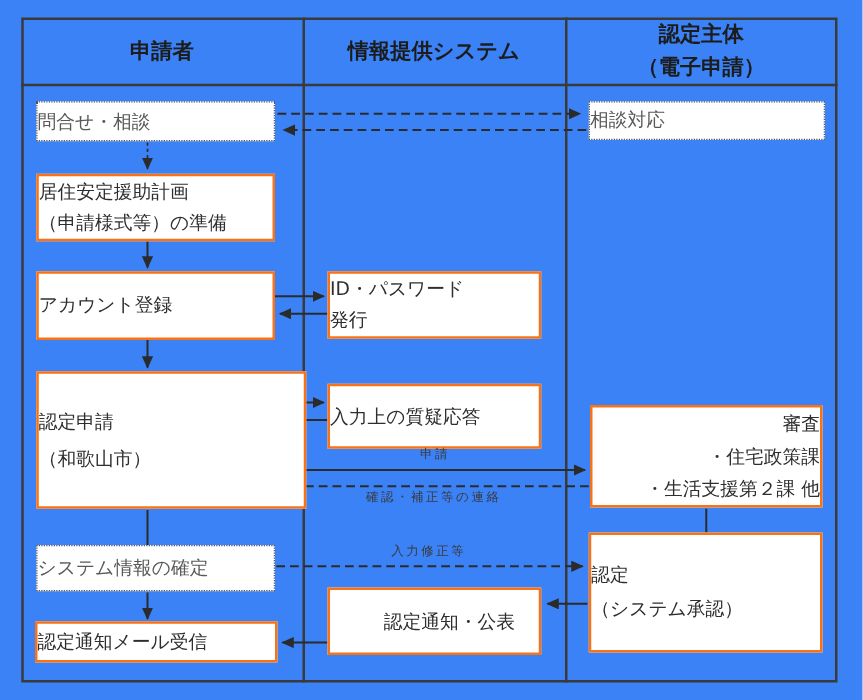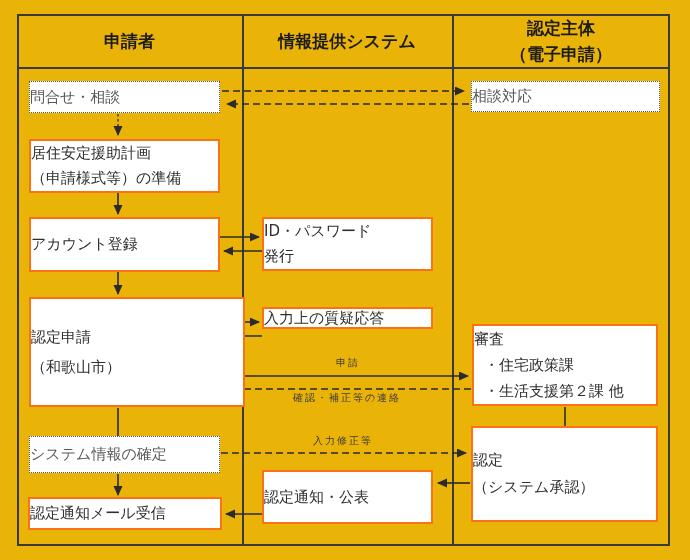--- a/index.html
+++ b/index.html
@@ -1,32 +1,32 @@
 <!DOCTYPE html>
 <html><head>
 <meta charset="utf-8">
 <style>
   html,body{margin:0;padding:0;background:#ffffff;}
-  .stage{position:relative;width:690px;height:560px;background:#eab308;
+  .stage{position:relative;width:690px;height:560px;background:#3b82f6;
          font-family:"DejaVu Sans","Liberation Sans",sans-serif;overflow:hidden;}
   .frame{position:absolute;left:17px;top:14px;width:653px;height:532px;
          border:2px solid #3a3a3a;box-sizing:border-box;}
   .vline{position:absolute;top:14px;height:532px;width:2px;background:#3a3a3a;}
   .hline{position:absolute;left:17px;top:67px;width:653px;height:2px;background:#3a3a3a;}
   .hdr{position:absolute;top:14px;height:53px;display:flex;flex-direction:column;
        justify-content:center;align-items:center;font-weight:bold;font-size:17px;
        color:#1c1c1c;line-height:26px;white-space:nowrap;}
   .box{position:absolute;box-sizing:border-box;background:#fff;display:flex;
        flex-direction:column;justify-content:center;align-items:flex-start;
        font-size:15px;color:#2e2e2e;line-height:25px;text-align:center;white-space:nowrap;}
   .solid{border:2px solid #f97316;}
   .dotted{border:1px dotted #555;color:#595959;}
   .box.tall{line-height:30px;}
   .box.mid{line-height:27px;}
-  .review{align-items:flex-start;text-align:left;line-height:26px;padding:1px 0;}
+  .review{align-items:flex-end;text-align:left;line-height:26px;padding:1px 0;}
   .review .ttl{text-align:center;}
   .review .itm{padding-left:10px;}
   .edge-label{position:absolute;font-size:10px;color:#3a3a3a;text-align:center;
               letter-spacing:2px;white-space:nowrap;}
   svg.arrows{position:absolute;left:0;top:0;pointer-events:none;}
 </style>
 </head>
 <body>
 
 <div class="stage">
@@ -101,24 +101,24 @@
     <span>システム情報の確定</span>
   </div>
   <div class="box solid" style="left:28px;top:497px;width:194px;height:33px;">
     <span>認定通知メール受信</span>
   </div>
 
   <div class="box solid" style="left:262px;top:217px;width:171px;height:54px;">
     <span>ID・パスワード</span>
     <span>発行</span>
   </div>
-  <div class="box solid" style="left:262px;top:307px;width:171px;height:22px;">
+  <div class="box solid" style="left:262px;top:307px;width:171px;height:52px;">
     <span>入力上の質疑応答</span>
   </div>
-  <div class="box solid" style="left:262px;top:470px;width:171px;height:54px;">
+  <div class="box solid" style="left:262px;top:470px;width:171px;height:54px;padding-left:43px;">
     <span>認定通知・公表</span>
   </div>
 
   <div class="box dotted" style="left:471px;top:81px;width:189px;height:31px;">
     <span>相談対応</span>
   </div>
   <div class="box solid review" style="left:472px;top:324px;width:186px;height:82px;">
     <span class="ttl">審査</span>
     <span class="itm">・住宅政策課</span>
     <span class="itm">・生活支援第２課 他</span>

